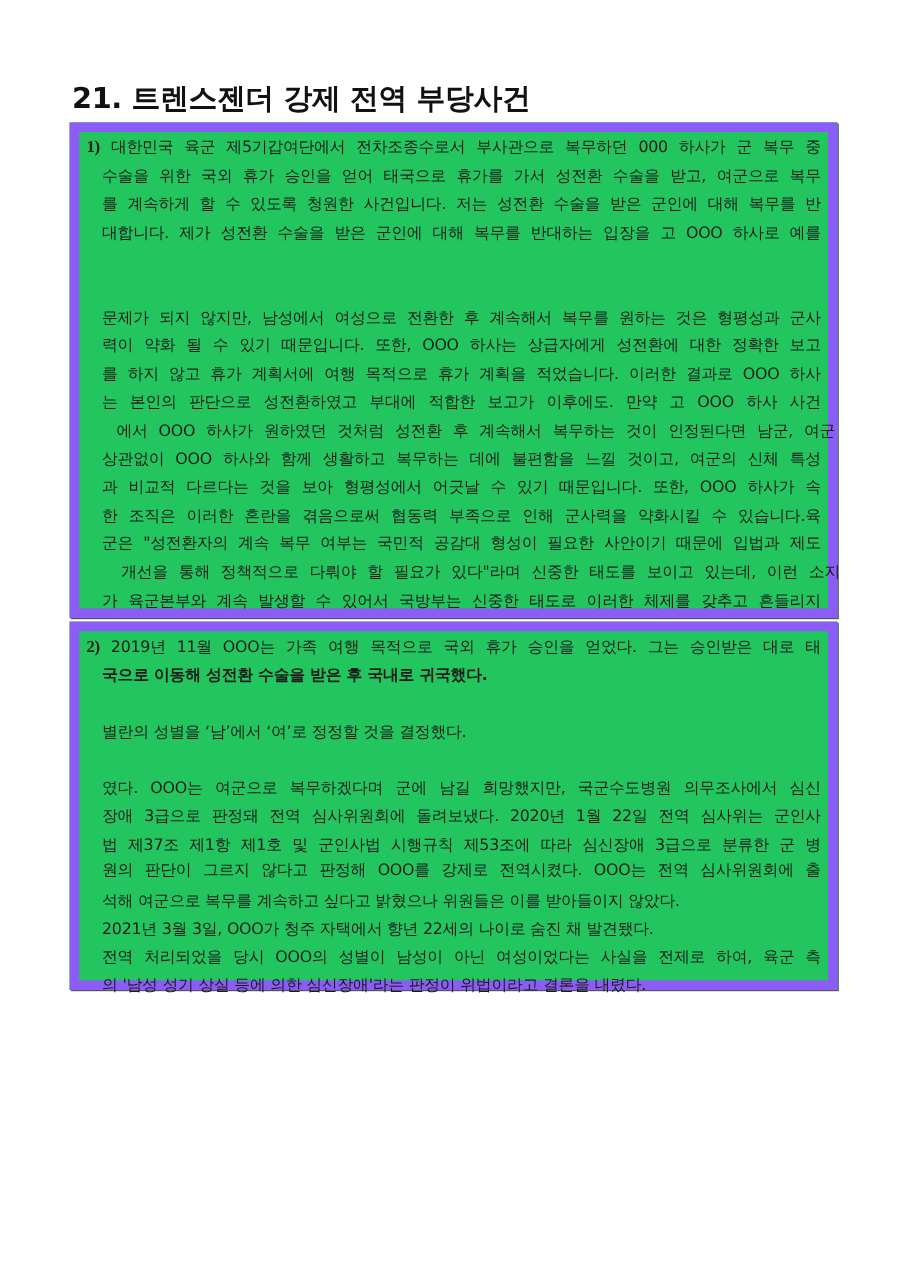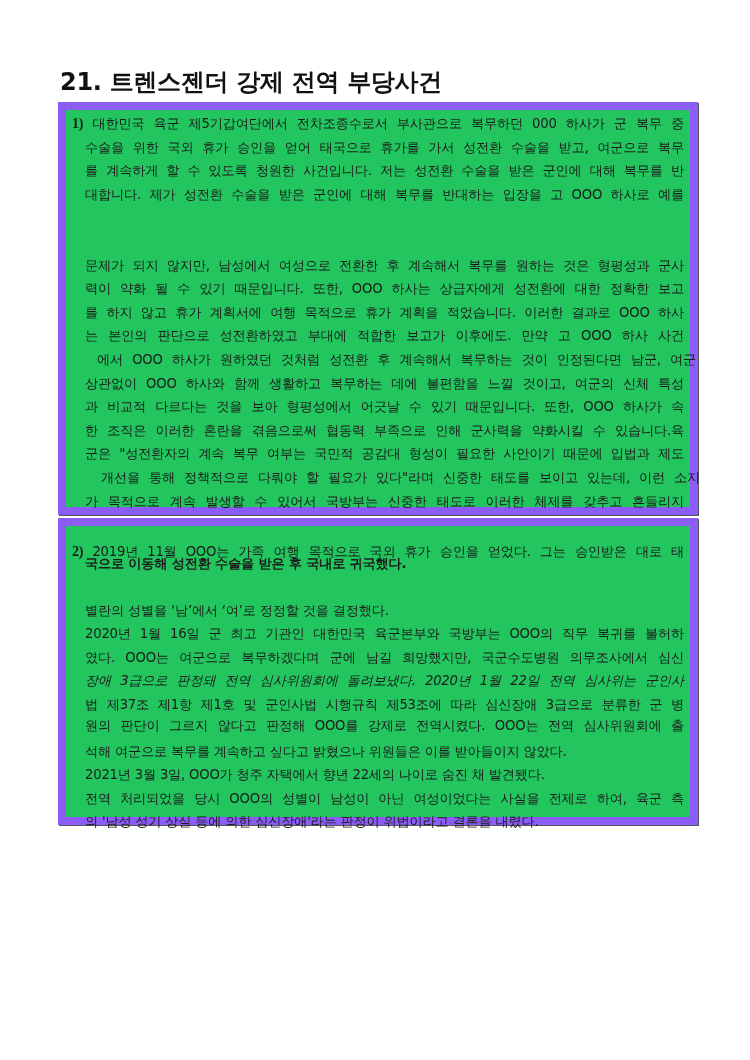--- a/index.html
+++ b/index.html
@@ -68,30 +68,29 @@
   <div class="line just" style="left:19px; top:167.2px; width:599px;">력이 약화 될 수 있기 때문입니다. 또한, OOO 하사는 상급자에게 성전환에 대한 정확한 보고</div>
   <div class="line just" style="left:19px; top:143.6px; width:599px;">문제가 되지 않지만, 남성에서 여성으로 전환한 후 계속해서 복무를 원하는 것은 형평성과 군사</div>
   <div class="line just" style="left:19px; top:190.8px; width:599px;">를 하지 않고 휴가 계획서에 여행 목적으로 휴가 계획을 적었습니다. 이러한 결과로 OOO 하사</div>
   <div class="line just" style="left:19px; top:214.4px; width:599px;">는 본인의 판단으로 성전환하였고 부대에 적합한 보고가 이후에도. 만약 고 OOO 하사 사건</div>
   <div class="line just" style="left:31px; top:238px; width:599px;">에서 OOO 하사가 원하였던 것처럼 성전환 후 계속해서 복무하는 것이 인정된다면 남군, 여군</div>
   <div class="line just" style="left:19px; top:261.6px; width:599px;">상관없이 OOO 하사와 함께 생활하고 복무하는 데에 불편함을 느낄 것이고, 여군의 신체 특성</div>
   <div class="line just" style="left:19px; top:285.2px; width:599px;">과 비교적 다르다는 것을 보아 형평성에서 어긋날 수 있기 때문입니다. 또한, OOO 하사가 속</div>
   <div class="line just" style="left:19px; top:308.8px; width:599px;">한 조직은 이러한 혼란을 겪음으로써 협동력 부족으로 인해 군사력을 약화시킬 수 있습니다.육</div>
   <div class="line just" style="left:19px; top:332.4px; width:599px;">군은 "성전환자의 계속 복무 여부는 국민적 공감대 형성이 필요한 사안이기 때문에 입법과 제도</div>
   <div class="line just" style="left:19px; top:356px; width:599px;margin-left:16px;">개선을 통해 정책적으로 다뤄야 할 필요가 있다"라며 신중한 태도를 보이고 있는데, 이런 소지</div>
-  <div class="line just" style="left:19px; top:379.6px; width:599px;">가 목적으로 계속 발생할 수 있어서 국방부는 신중한 태도로 이러한 체제를 갖추고 흔들리지</div>
+  <div class="line just" style="left:19px; top:379.6px; width:599px;">가 육군본부와 계속 발생할 수 있어서 국방부는 신중한 태도로 이러한 체제를 갖추고 흔들리지</div>
   <div class="line" style="left:19px; top:403.2px;">않는 개정을 만들어야 한다고 생각합니다.</div>
 </div>
 
 <div class="box box2">
-  <div class="line just" style="left:6px; top:14px; width:612px;"><span class="num">2)</span> <span>2019년 11월 OOO는 가족 여행 목적으로 국외 휴가 승인을 얻었다. 그는 승인받은 대로 태</span></div>
+  <div class="line just" style="left:6px; top:2px; width:612px;"><span class="num">2)</span> <span>2019년 11월 OOO는 가족 여행 목적으로 국외 휴가 승인을 얻었다. 그는 승인받은 대로 태</span></div>
   <div class="line" style="left:19px; top:25.5px;font-weight:bold;">국으로 이동해 성전환 수술을 받은 후 국내로 귀국했다.</div>
   <div class="line" style="left:19px; top:72.5px;">별란의 성별을 ‘남’에서 ‘여’로 정정할 것을 결정했다.</div>
-  <div class="line just" style="left:19px; top:96px; width:599px;">2020년 1월 16일 군 최고 기관인 대한민국 육군본부와 국방부는 OOO의 직무 복귀를 불허하</div>
   <div class="line just" style="left:19px; top:119.5px; width:599px;">였다. OOO는 여군으로 복무하겠다며 군에 남길 희망했지만, 국군수도병원 의무조사에서 심신</div>
-  <div class="line just" style="left:19px; top:143px; width:599px;font-style:italic;">장애 3급으로 판정돼 전역 심사위원회에 돌려보냈다. 2020년 1월 22일 전역 심사위는 군인사</div>
+  <div class="line just" style="left:19px; top:143px; width:599px;">장애 3급으로 판정돼 전역 심사위원회에 돌려보냈다. 2020년 1월 22일 전역 심사위는 군인사</div>
   <div class="line just" style="left:19px; top:166.5px; width:599px;">법 제37조 제1항 제1호 및 군인사법 시행규칙 제53조에 따라 심신장애 3급으로 분류한 군 병</div>
   <div class="line just" style="left:19px; top:188px; width:599px;">원의 판단이 그르지 않다고 판정해 OOO를 강제로 전역시켰다. OOO는 전역 심사위원회에 출</div>
   <div class="line" style="left:19px; top:213.5px;">석해 여군으로 복무를 계속하고 싶다고 밝혔으나 위원들은 이를 받아들이지 않았다.</div>
   <div class="line" style="left:19px; top:237px;">2021년 3월 3일, OOO가 청주 자택에서 향년 22세의 나이로 숨진 채 발견됐다.</div>
   <div class="line just" style="left:19px; top:260.5px; width:599px;">전역 처리되었을 당시 OOO의 성별이 남성이 아닌 여성이었다는 사실을 전제로 하여, 육군 측</div>
   <div class="line" style="left:19px; top:284px;">의 '남성 성기 상실 등에 의한 심신장애'라는 판정이 위법이라고 결론을 내렸다.</div>
 </div>
 
 </body></html>

